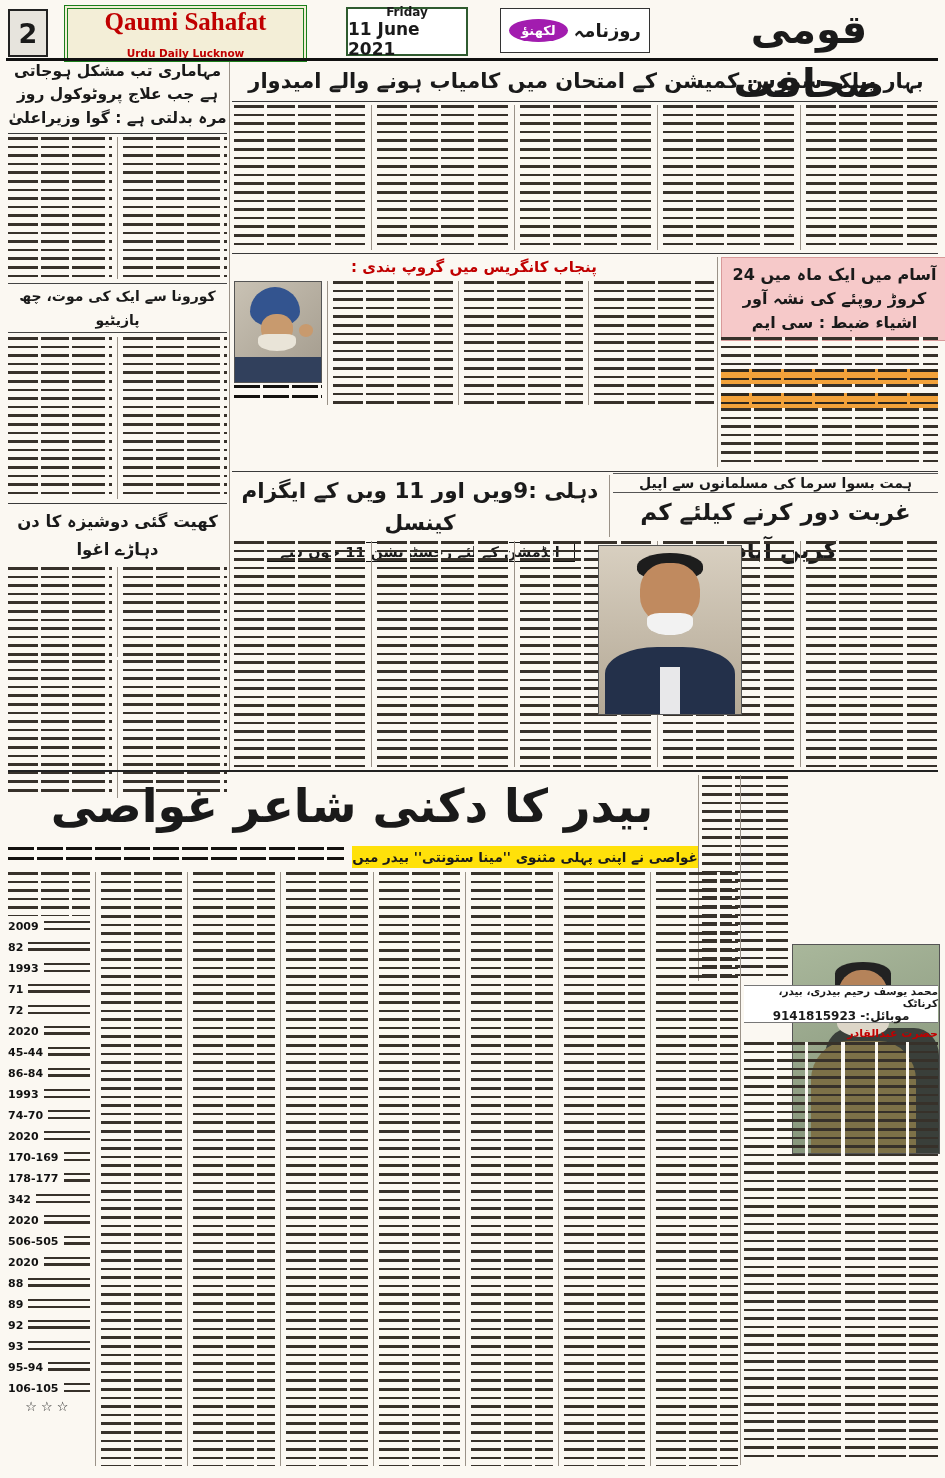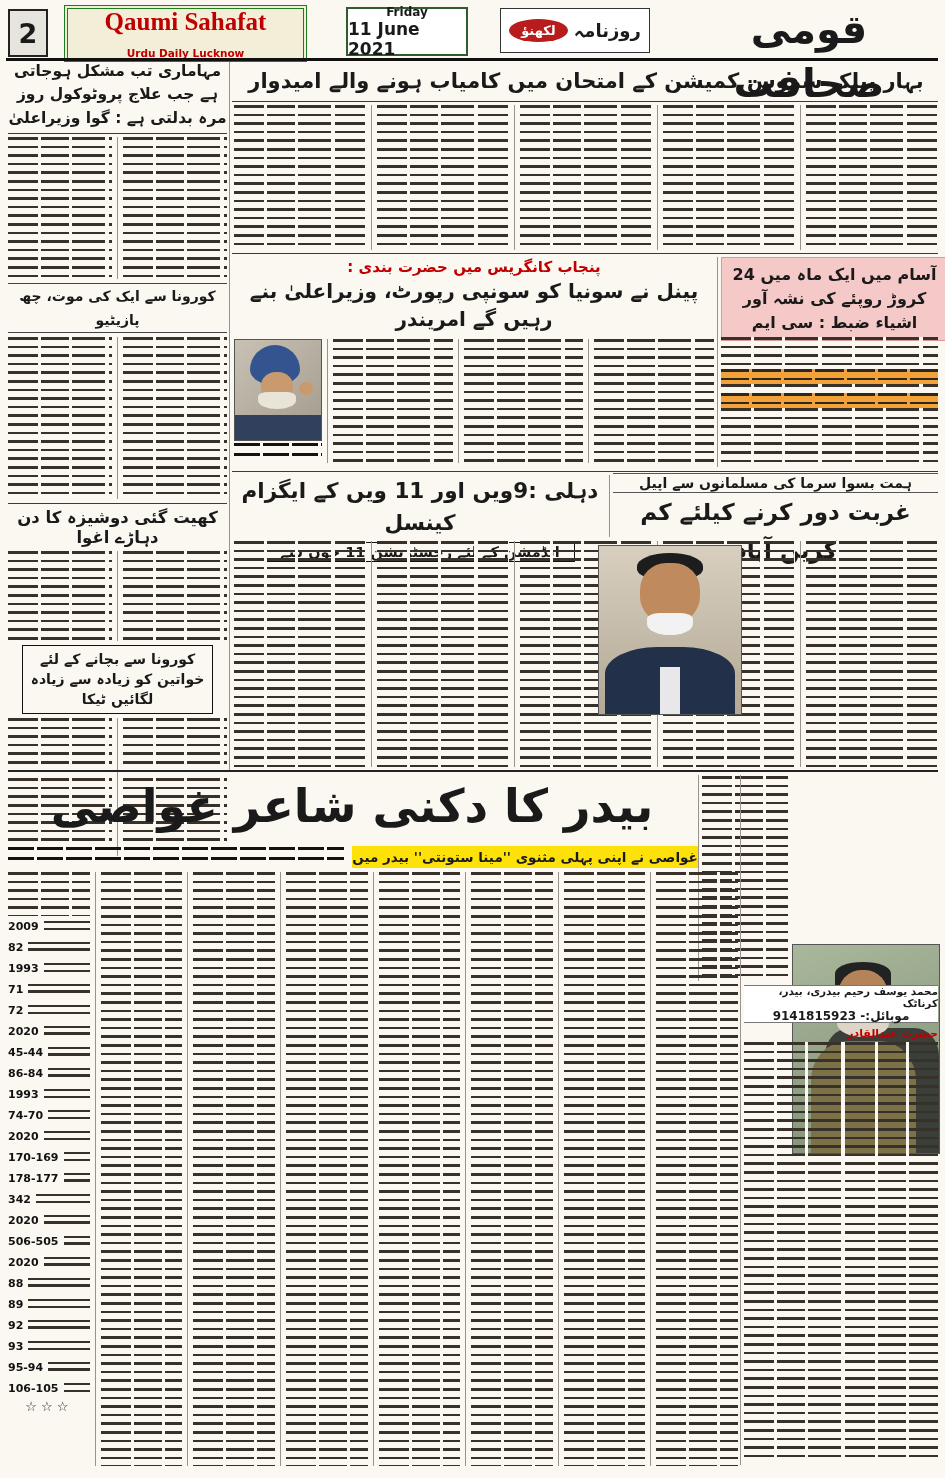--- a/index.html
+++ b/index.html
@@ -32,28 +32,28 @@
   .pagebox{border:2px solid #222;background:#e7e4dd;display:flex;align-items:center;justify-content:center;
            font-size:27px;font-weight:bold;}
   .masthead{border:4px double #1b7f1b;background:#f3eed7;display:flex;flex-direction:column;align-items:center;justify-content:center;}
   .masthead .t{color:var(--red);font-family:"Liberation Serif",serif;font-weight:bold;font-size:25px;line-height:1;}
   .masthead .s{color:var(--red);font-weight:bold;font-size:10.5px;margin-top:13px;}
   .datebox{border:2px solid #2f5b2f;background:#fff;display:flex;flex-direction:column;align-items:center;justify-content:center;}
   .datebox .d1{font-size:12px;font-weight:bold;}
   .datebox .d2{font-size:17px;font-weight:bold;}
   .centerplate{border:1.5px solid #333;display:flex;align-items:center;justify-content:center;gap:6px;background:#fff;}
   .centerplate .word{font-size:18px;font-weight:900;text-align:right;}
-  .centerplate .oval{background:#b91c1c;color:#fff;border-radius:50%;padding:4px 12px;font-size:13px;font-weight:bold;}
+  .centerplate .oval{background:#a21caf;color:#fff;border-radius:50%;padding:4px 12px;font-size:13px;font-weight:bold;}
   .nameplate{font-size:40px;font-weight:900;line-height:54px;letter-spacing:1px;}
 
   
   .h-top{font-size:21px;font-weight:bold;line-height:36px;}
   .h-goa{font-size:15.5px;font-weight:bold;line-height:1.5;padding-top:2px;}
   .h-sub{font-size:14px;font-weight:bold;line-height:24px;border-top:1px solid #444;border-bottom:1px solid #444;}
-  .h-kid{font-size:16.5px;font-weight:bold;line-height:20px;}
+  .h-kid{font-size:16.5px;font-weight:bold;line-height:28px;}
   .h-box{border:1.5px solid #111;font-size:14px;font-weight:bold;line-height:1.45;padding:3px 4px;margin:4px 14px;}
   .h-kick-red{color:var(--red);font-size:15px;font-weight:bold;line-height:20px;}
   .h-punjab{font-size:20px;font-weight:bold;line-height:1.4;}
   .assam-box{background:#f6c9c9;border:1px solid #d89a9a;font-size:16px;font-weight:bold;line-height:1.5;padding:5px 4px;}
   .h-delhi{font-size:21.5px;font-weight:bold;line-height:32px;}
   .h-delhi-sub{display:inline-block;border:1.5px solid #111;font-size:14.5px;font-weight:bold;padding:1px 14px;margin-top:3px;}
   .h-him-kick{font-size:14px;font-weight:bold;line-height:18px;border-top:1px solid #555;border-bottom:1px solid #555;}
   .h-him{font-size:23px;font-weight:bold;line-height:38px;}
   .banner{font-size:46px;font-weight:900;line-height:62px;}
   .yellow{background:#ffe10a;font-size:13.5px;font-weight:bold;line-height:22px;}
@@ -136,21 +136,20 @@
     </div>
     <div class="hline" style="margin:4px 0;"></div>
     <div class="h-kid rtl ctr">کھیت گئی دوشیزہ کا دن دہاڑے اغوا</div>
     <div style="height:90px;margin-top:3px;">
       <div class="cols">
         <div class="c sim"></div>
         <div class="vr"></div>
         <div class="c sim"></div>
       </div>
     </div>
-    <div class="h-box rtl ctr">کورونا سے بچانے کے لئے خواتین کو زیادہ سے زیادہ لگائیں ٹیکا</div>
     <div style="height:138px;margin-top:3px;">
       <div class="cols">
         <div class="c sim"></div>
         <div class="vr"></div>
         <div class="c sim"></div>
       </div>
     </div>
   </div>
 
   <div class="abs vline" style="left:229px;top:62px;height:708px;"></div>
@@ -167,22 +166,21 @@
       <div class="c sim"></div>
       <div class="vr"></div>
       <div class="c sim"></div>
       <div class="vr"></div>
       <div class="c sim"></div>
     </div>
   </div>
   <div class="abs hline" style="left:232px;top:253px;width:706px;"></div>
 
   <div class="abs" style="left:234px;top:257px;width:480px;height:210px;">
-    <div class="h-kick-red rtl ctr">پنجاب کانگریس میں حضرت بندی :</div>
-    <div class="h-punjab rtl ctr" style="height:58px;overflow:hidden;">پینل نے سونیا کو سونپی رپورٹ، وزیراعلیٰ بنے رہیں گے امریندر</div>
+    <div class="h-kick-red rtl ctr">پنجاب کانگریس میں گروپ بندی :</div>
     <div style="display:flex;margin-top:4px;height:124px;">
       <div style="width:88px;flex:0 0 88px;">
         <div class="photo ph-amar" style="width:86px;height:100px;">
           <div class="amar-turban"></div>
           <div class="amar-face"></div>
           <div class="amar-beard"></div>
           <div class="amar-hand"></div>
           <div class="amar-body"></div>
         </div>
         <div class="simb" style="height:18px;margin-top:2px;"></div>

